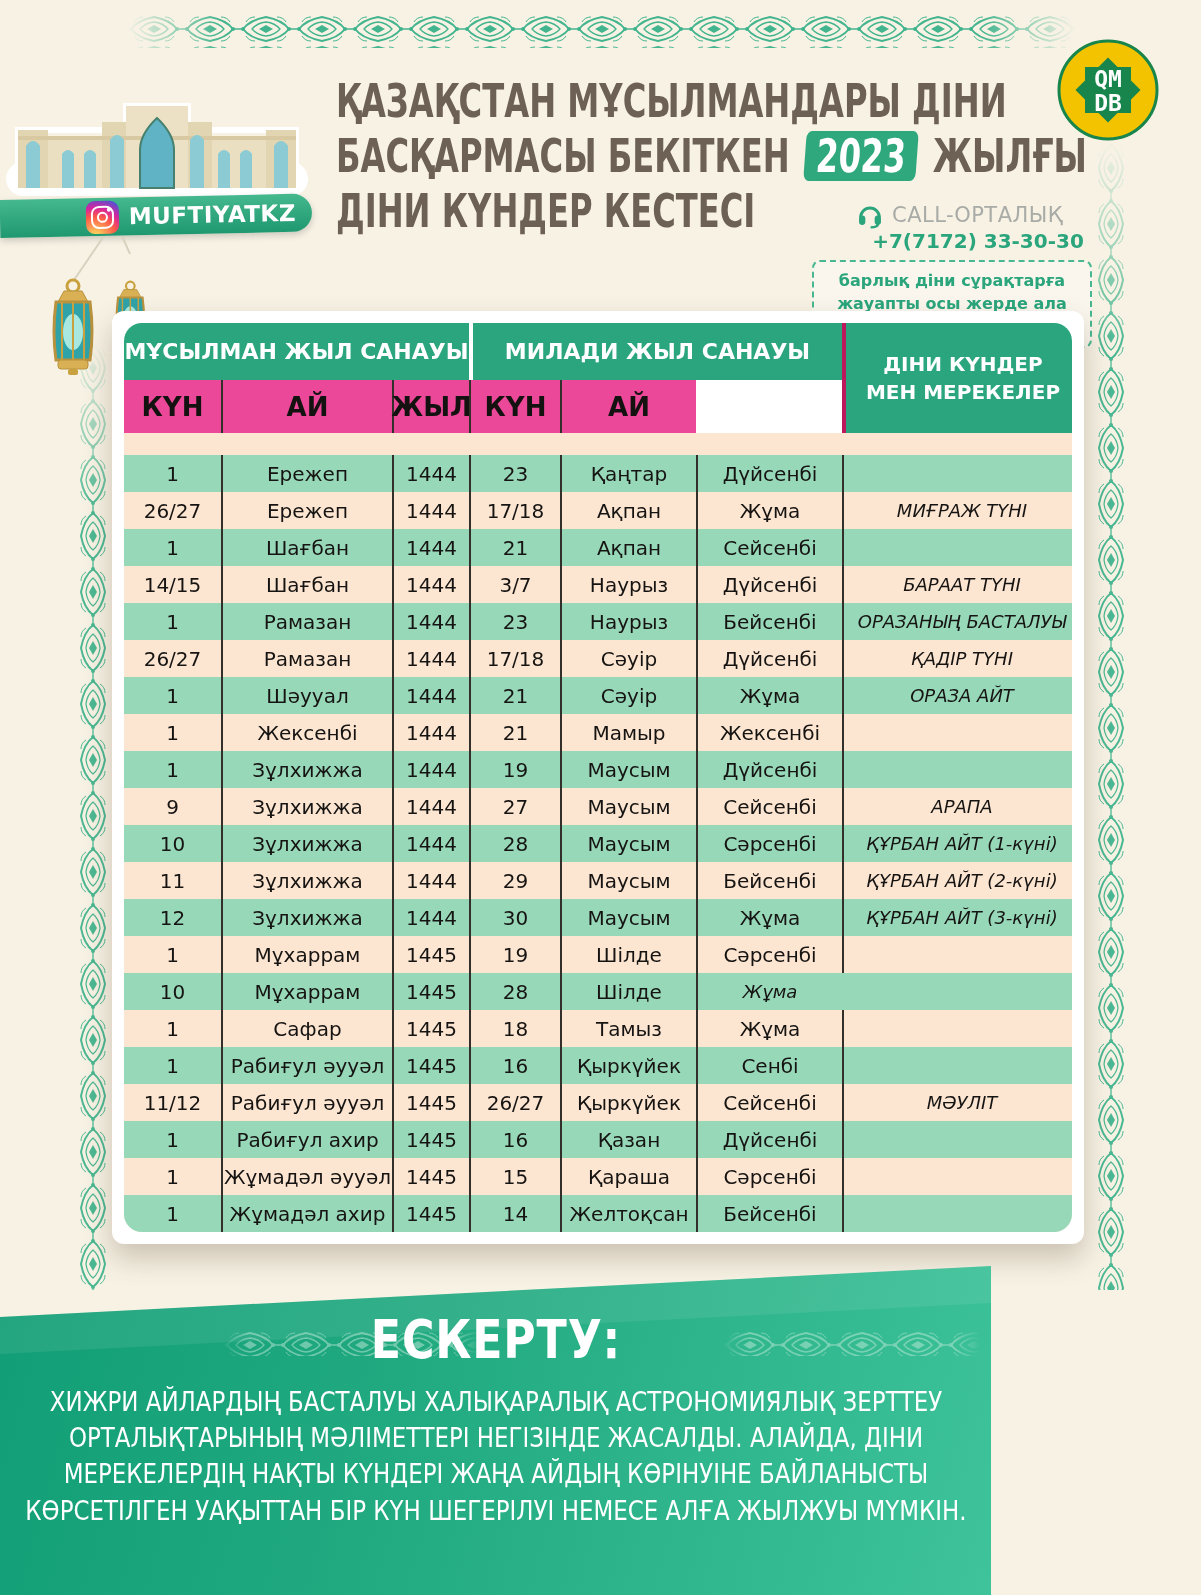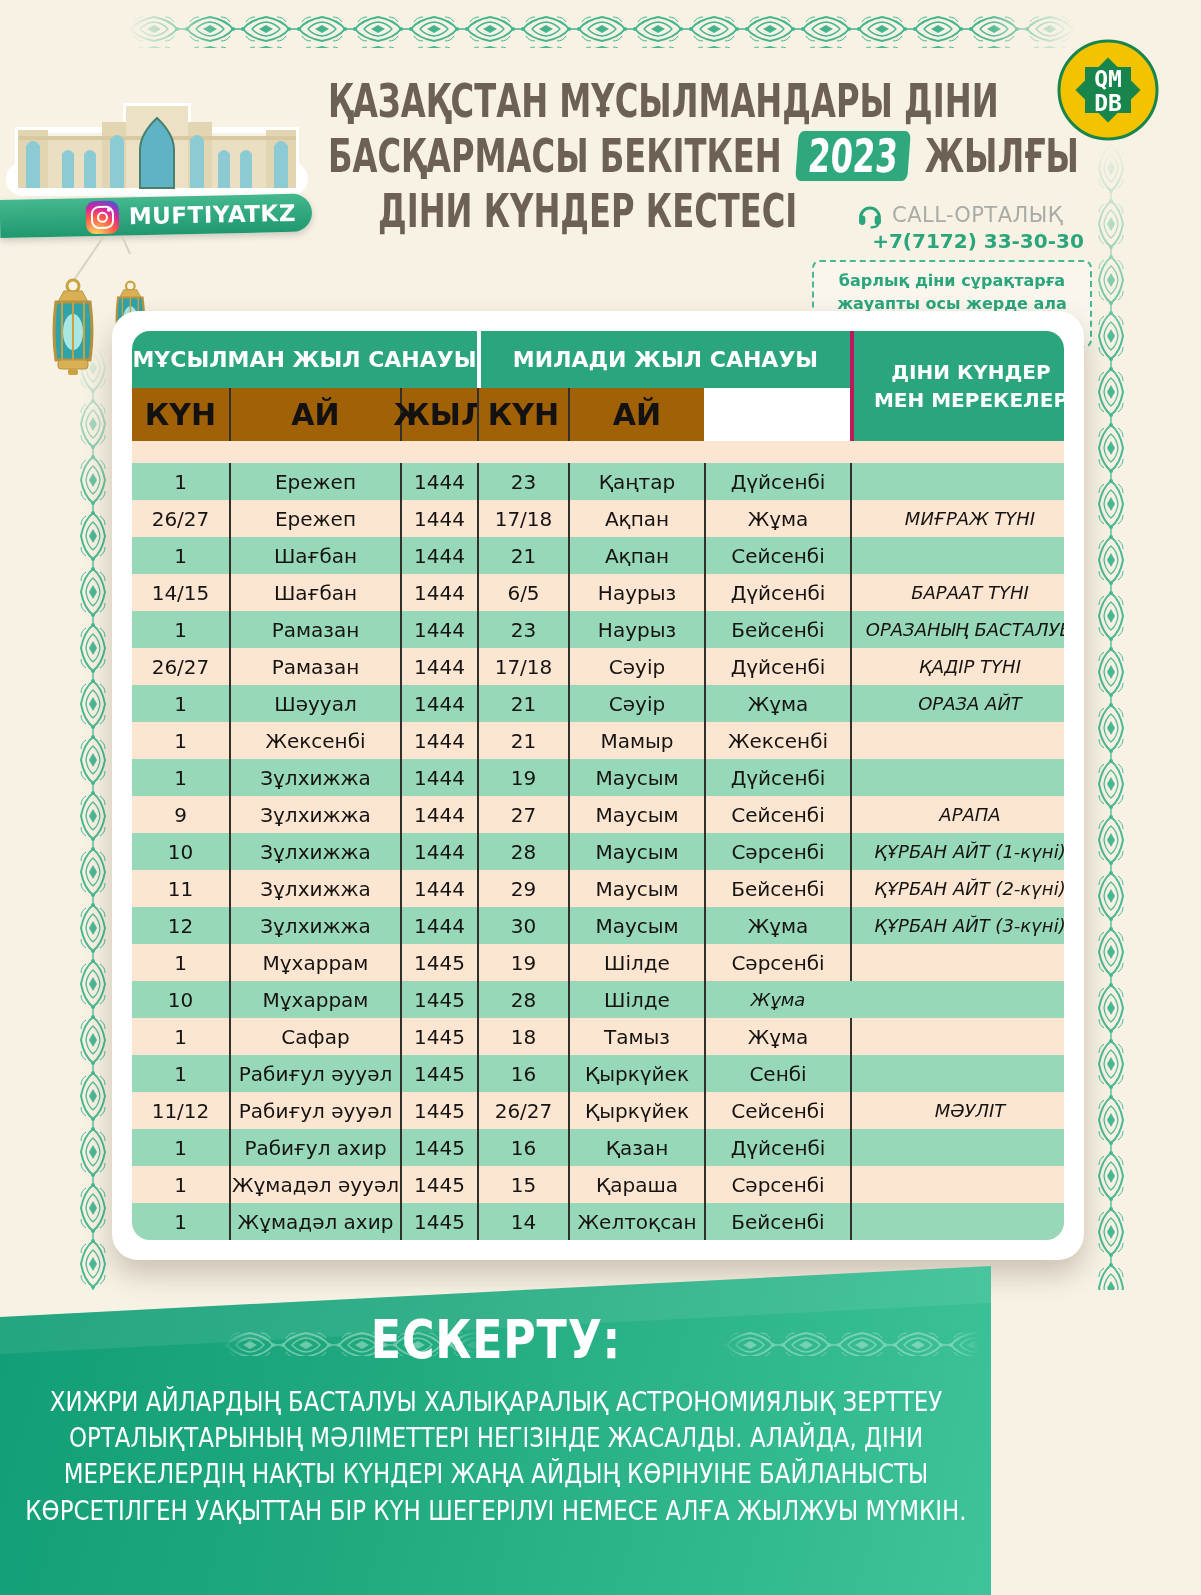--- a/index.html
+++ b/index.html
@@ -8,21 +8,21 @@
   .abs{position:absolute;}
 
   
   .orn{position:absolute;pointer-events:none;}
   .fade-x{-webkit-mask-image:linear-gradient(90deg,transparent 0,#000 10%,#000 90%,transparent 100%);
           mask-image:linear-gradient(90deg,transparent 0,#000 10%,#000 90%,transparent 100%);}
   .fade-top{-webkit-mask-image:linear-gradient(180deg,transparent 0,#000 18%,#000 100%);
             mask-image:linear-gradient(180deg,transparent 0,#000 18%,#000 100%);}
 
   
-  .title{position:absolute;left:328px;top:74px;width:700px;text-align:center;}
+  .title{position:absolute;left:336px;top:74px;width:700px;}
   .tline{height:55px;white-space:nowrap;}
   .sq{display:inline-block;transform:scaleX(.70);transform-origin:left center;
       font-weight:bold;font-size:46px;line-height:55px;color:#6d6054;letter-spacing:0;}
   .year-badge{display:inline-block;background:#2fa87d;color:#fff;border-radius:8px;
       padding:0 16px;line-height:50px;transform:skewX(-6deg);margin:0 6px;}
 
   .ribbon{position:absolute;left:0;top:200px;width:312px;height:38px;
       background:linear-gradient(180deg,#45b88e,#1f9870);border-radius:0 20px 20px 0;
       display:flex;align-items:center;justify-content:flex-end;gap:10px;padding-right:16px;
       box-sizing:border-box;box-shadow:0 3px 7px rgba(0,0,0,.18);
@@ -37,32 +37,32 @@
   .cc-row{position:absolute;left:856px;top:201px;width:244px;display:flex;align-items:center;
       gap:8px;}
   .cc-label{color:#a9aba7;font-size:21px;letter-spacing:.5px;}
   .cc-phone{position:absolute;left:856px;top:229px;width:244px;text-align:center;
       color:#2aa57c;font-weight:bold;font-size:20px;}
   .cc-note{position:absolute;left:812px;top:260px;width:280px;box-sizing:border-box;
       border:2.5px dashed #49b890;border-radius:8px;padding:7px 10px;text-align:center;
       color:#2aa57c;font-weight:bold;font-size:16px;line-height:1.45;background:rgba(255,255,255,.35);}
 
   
-  .table-wrap{position:absolute;left:112px;top:311px;width:972px;background:#fff;border-radius:26px;
-      padding:20px;box-sizing:border-box;box-shadow:0 14px 28px rgba(90,70,50,.28);}
+  .table-wrap{position:absolute;left:112px;top:311px;width:972px;background:#fff;border-radius:12px;
+      padding:12px;box-sizing:border-box;box-shadow:0 14px 28px rgba(90,70,50,.28);}
   .table-inner{border-radius:18px;overflow:hidden;}
   .thead{display:grid;grid-template-columns:97px 171px 77px 91px 136px 146px 238px;
       grid-template-rows:57px 53px;}
   .gh{background:#2ba57d;color:#fff;font-weight:bold;font-size:22px;
       display:flex;align-items:center;justify-content:center;text-align:center;}
   .gh-muslim{grid-column:1/4;grid-row:1;}
   .gh-miladi{grid-column:4/7;grid-row:1;border-left:4px solid #fff;}
   .gh-hol{grid-column:7/8;grid-row:1/3;border-left:4px solid #be185d;font-size:20px;
       line-height:1.4;padding:0 18px;}
-  .sh{grid-row:2;background:#a16207;color:#141210;font-weight:bold;font-size:30px;
+  .sh{grid-row:2;background:#ec4899;color:#141210;font-weight:bold;font-size:26px;
       display:flex;align-items:center;justify-content:center;}
   .sh.bl{border-left:2px solid #33302b;}
   .tbody{background:#fce5d1;}
   .spacer{height:22px;}
   .trow{display:grid;grid-template-columns:97px 171px 77px 91px 136px 146px 238px;height:37px;}
   .trow.green{background:#97d8b9;}
   .tcell{display:flex;align-items:center;justify-content:center;font-size:20px;color:#161412;
       overflow:hidden;white-space:nowrap;}
   .tcell:nth-child(n+2){border-left:2px solid #33302b;}
   .tcell:last-child{font-size:18px;font-style:italic;}
@@ -275,21 +275,21 @@
             <div class="tcell">1444</div>
             <div class="tcell">21</div>
             <div class="tcell">Ақпан</div>
             <div class="tcell">Сейсенбі</div>
             <div class="tcell"></div>
           </div>
           <div class="trow peach">
             <div class="tcell">14/15</div>
             <div class="tcell">Шағбан</div>
             <div class="tcell">1444</div>
-            <div class="tcell">6/5</div>
+            <div class="tcell">3/7</div>
             <div class="tcell">Наурыз</div>
             <div class="tcell">Дүйсенбі</div>
             <div class="tcell">БАРААТ ТҮНІ</div>
           </div>
           <div class="trow green">
             <div class="tcell">1</div>
             <div class="tcell">Рамазан</div>
             <div class="tcell">1444</div>
             <div class="tcell">23</div>
             <div class="tcell">Наурыз</div>

